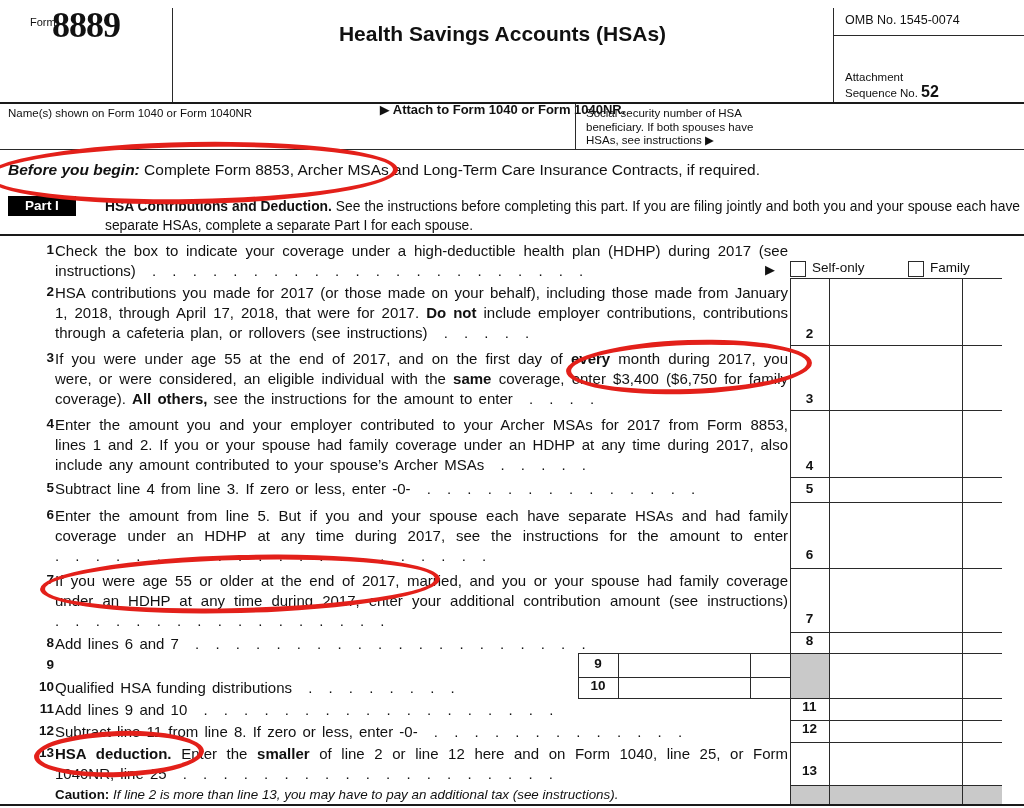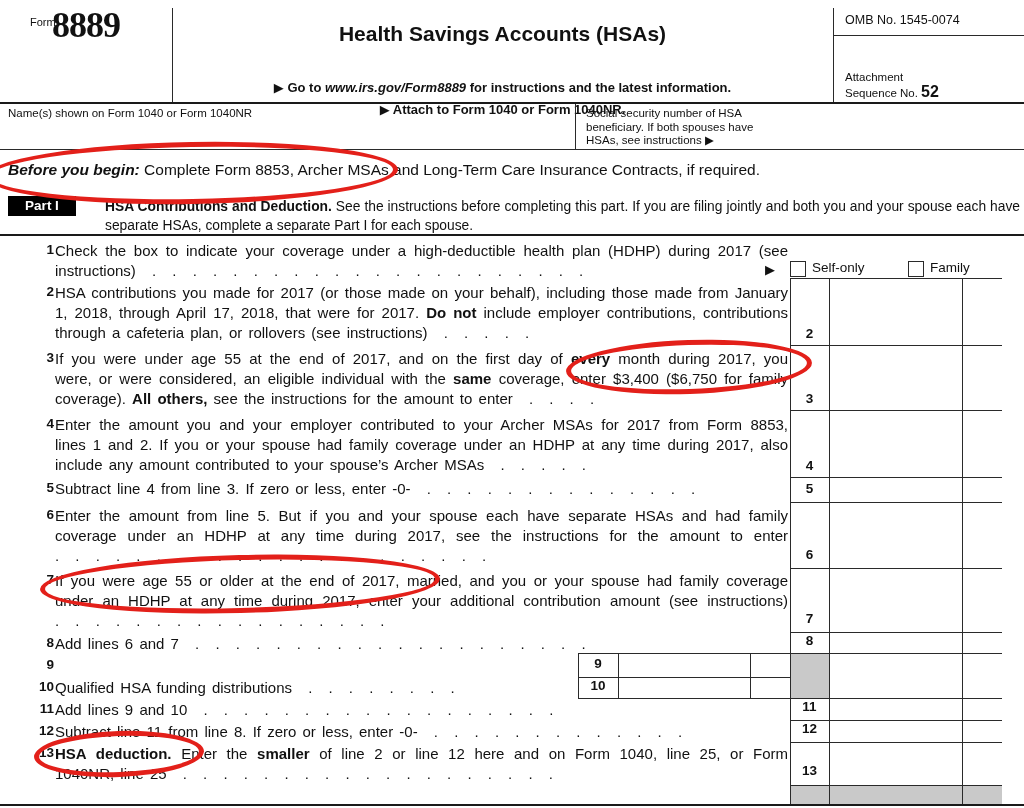--- a/index.html
+++ b/index.html
@@ -29,23 +29,20 @@
 
 <div id="page">
 
   <div class="abs" style="left:30px;top:16px;font-size:11px;">Form</div>
   <div class="abs" style="left:52px;top:4px;font-size:36px;font-weight:bold;letter-spacing:-1px;font-family:Liberation Serif, serif;">8889</div>
 
   <div class="vline" style="left:172px;top:8px;height:95px;"></div>
 
   <div class="abs" style="left:172px;top:22px;width:661px;text-align:center;font-size:21px;font-weight:bold;">Health Savings Accounts (HSAs)</div>
   <div class="abs" style="left:172px;top:62px;width:661px;text-align:center;font-size:13px;font-weight:bold;margin-top:40px;">▶ Attach to Form 1040 or Form 1040NR.</div>
-  <div class="abs" style="left:172px;top:80px;width:661px;text-align:center;font-size:13px;font-weight:bold;">
-    <span>▶ Go to </span><b class="bi">www.irs.gov/Form8889</b><span> for instructions and the latest information.</span>
-  </div>
 
   <div class="vline" style="left:833px;top:8px;height:95px;"></div>
   <div class="abs" style="left:845px;top:13px;font-size:12.5px;">OMB No. 1545-0074</div>
   <div class="hline" style="left:833px;top:35px;width:191px;"></div>
   <div class="abs hdr-small" style="left:845px;top:71px;">
     <div>Attachment</div>
     <div><span>Sequence No. </span><span style="font-size:16px;font-weight:bold;">52</span></div>
   </div>
 
   <div class="hline thick" style="left:0;top:102px;width:1024px;"></div>
@@ -125,20 +122,23 @@
   <div class="item" style="top:722px;height:20px;">
     <span class="num">12</span>
     <div class="txt"><span>Subtract line 11 from line 8. If zero or less, enter -0-</span><span class="dots"> . . . . . . . . . . . . .</span></div>
   </div>
 
   <div class="item" style="top:744px;height:41px;">
     <span class="num">13</span>
     <div class="txt"><b>HSA deduction.</b><span> Enter the </span><b>smaller</b><span> of line 2 or line 12 here and on Form 1040, line 25, or Form 1040NR, line 25</span><span class="dots"> . . . . . . . . . . . . . . . . . . .</span></div>
   </div>
 
+  <div class="abs" style="left:55px;top:787px;font-size:13.4px;width:720px;">
+    <b>Caution:</b><i> If line 2 is more than line 13, you may have to pay an additional tax (see instructions).</i>
+  </div>
 
   <div class="cbox" style="left:790px;top:261px;"></div>
   <div class="cblabel" style="left:812px;top:260px;">Self-only</div>
   <div class="cbox" style="left:908px;top:261px;"></div>
   <div class="cblabel" style="left:930px;top:260px;">Family</div>
 
   <div class="gray" style="left:790px;top:653px;width:39px;height:45px;"></div>
   <div class="gray" style="left:790px;top:785px;width:212px;height:20px;"></div>
 
   <div class="vline" style="left:790px;top:278px;height:527px;"></div>

